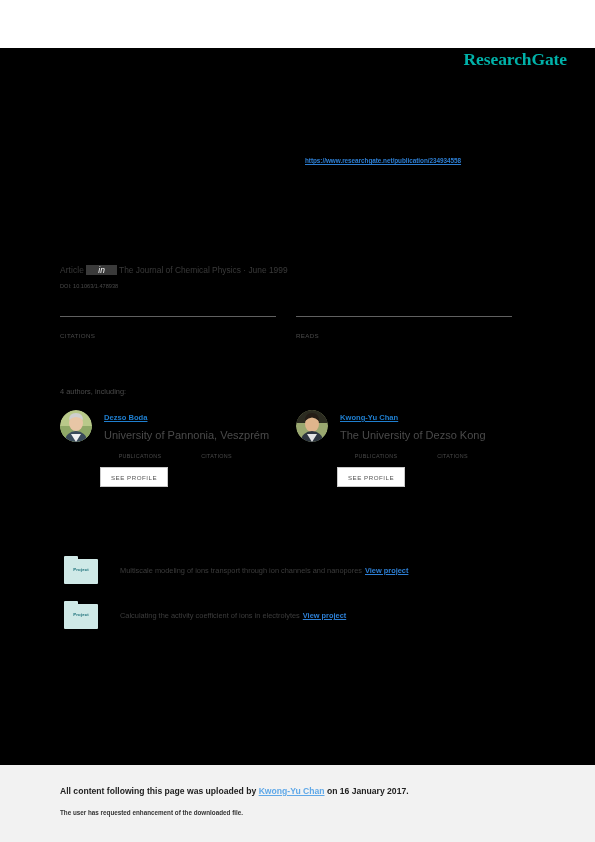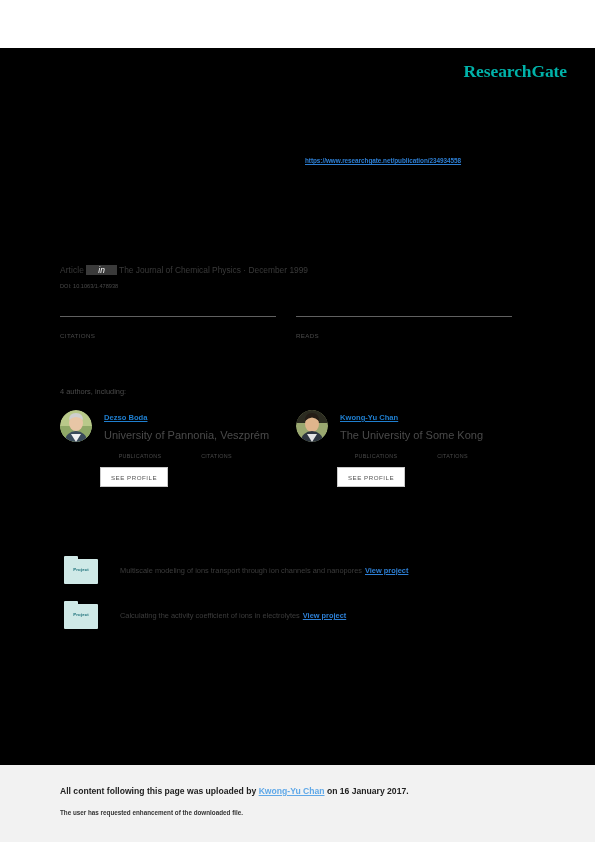--- a/index.html
+++ b/index.html
@@ -35,21 +35,20 @@
   
   #rg-logo {
     position: absolute;
     right: 28px; top: 1px;
     font-family: "Liberation Serif", serif;
     font-size: 17.5px;
     font-weight: bold;
     color: #00b2a9;
     letter-spacing: -0.1px;
     white-space: nowrap;
-    margin-top: 12px;
   }
 
   
   #discussions-line {
     position: absolute;
     left: 60px; top: 28px;
     width: 452px;
     font-size: 6.6px;
     color: #000000;
     line-height: 1.5;
@@ -302,21 +301,21 @@
 
   <a id="publication-url" href="#">https://www.researchgate.net/publication/234934558</a>
 
   <div id="article-title"></div>
 
   <div id="article-meta">
     <span class="meta-label">Article</span>
     <span class="meta-in">in</span>
     <span class="meta-journal">The Journal of Chemical Physics</span>
     <span class="meta-journal">·</span>
-    <span class="meta-journal">December 1999</span>
+    <span class="meta-journal">June 1999</span>
   </div>
 
   <div id="article-doi">DOI: 10.1063/1.478938</div>
 
   <div class="metric-col" id="metric-citations">
     <div class="metric-rule"></div>
     <div class="metric-value"></div>
     <div class="metric-label">CITATIONS</div>
   </div>
 
@@ -372,21 +371,21 @@
           <rect width="32" height="32" fill="#9aa870"></rect>
           <rect x="0" y="0" width="32" height="13" fill="#2b2b20"></rect>
           <ellipse cx="16" cy="14" rx="7" ry="8" fill="#dfb58c"></ellipse>
           <path d="M9 11 q7 -7 14 0 q0 -8 -7 -8 q-7 0 -7 8z" fill="#241d16"></path>
           <ellipse cx="16" cy="31" rx="11" ry="10" fill="#2e3640"></ellipse>
           <path d="M11 24 l5 8 l5 -8 z" fill="#e4e4e4"></path>
         </g>
       </svg>
     </div>
     <a class="author-name" href="#">Kwong-Yu Chan</a>
-    <div class="author-affiliation">The University of Some Kong</div>
+    <div class="author-affiliation">The University of Dezso Kong</div>
     <div class="author-stats">
       <div class="stat-cell">
         <div class="stat-value"></div>
         <div class="stat-label">PUBLICATIONS</div>
       </div>
       <div class="stat-cell">
         <div class="stat-value"></div>
         <div class="stat-label">CITATIONS</div>
       </div>
     </div>

